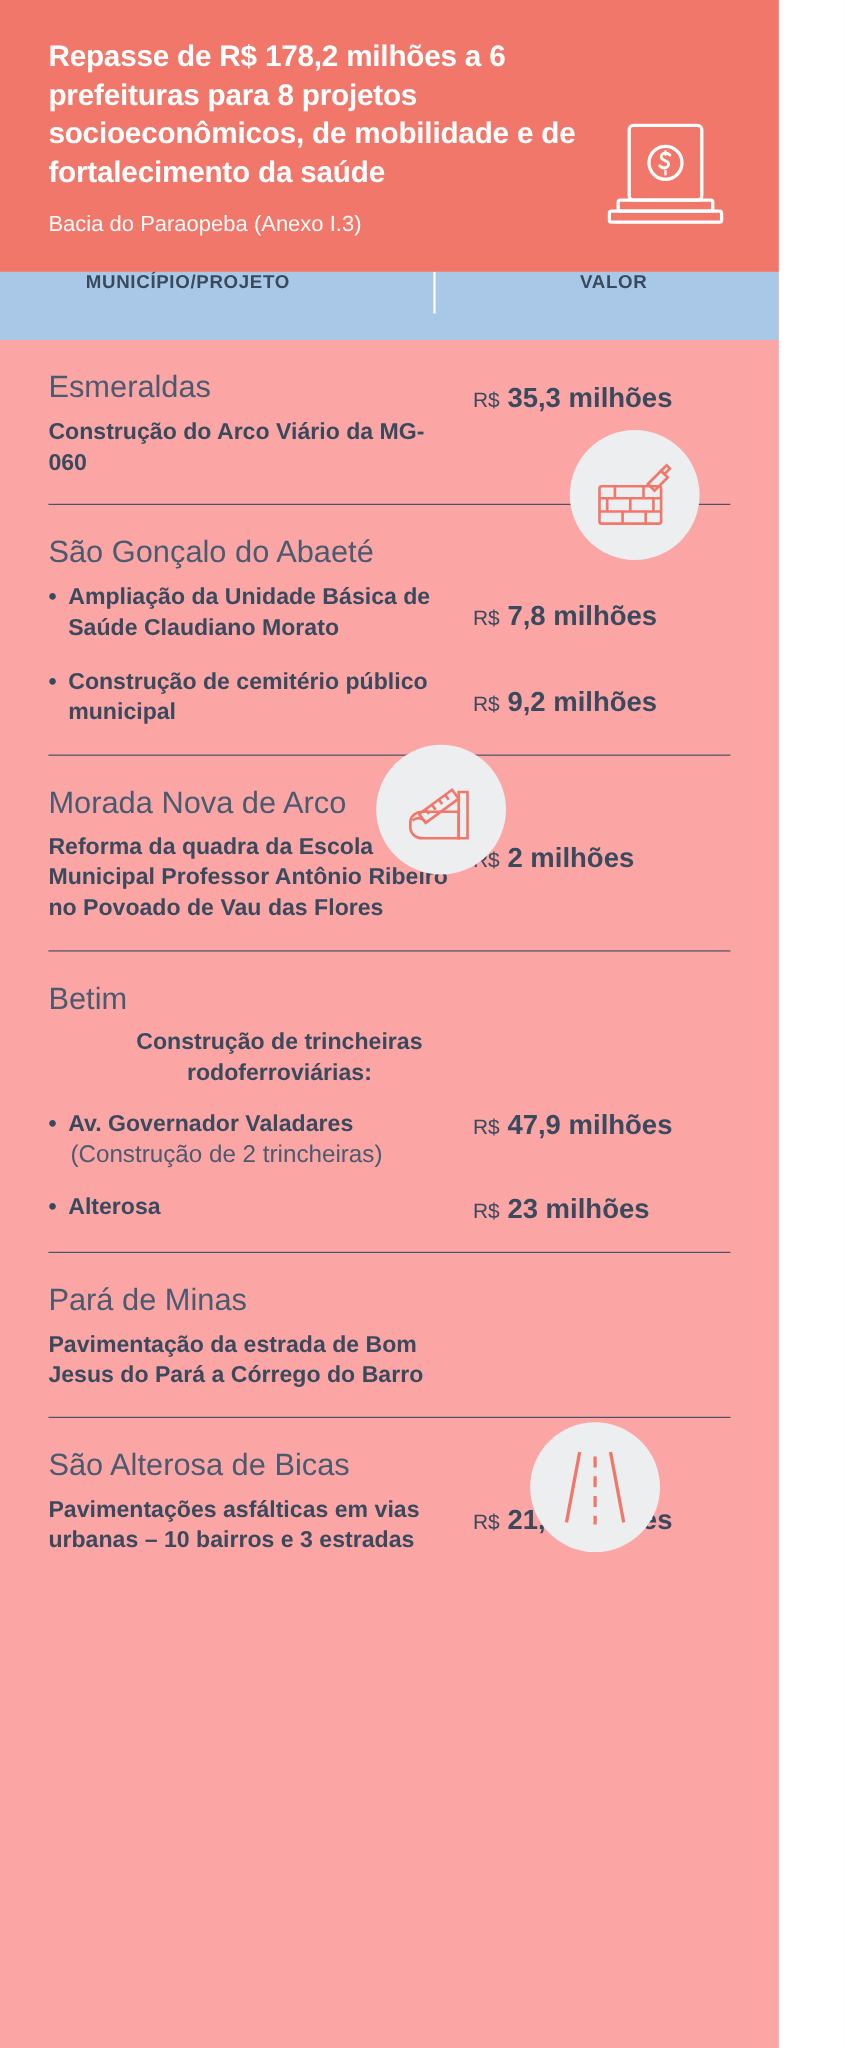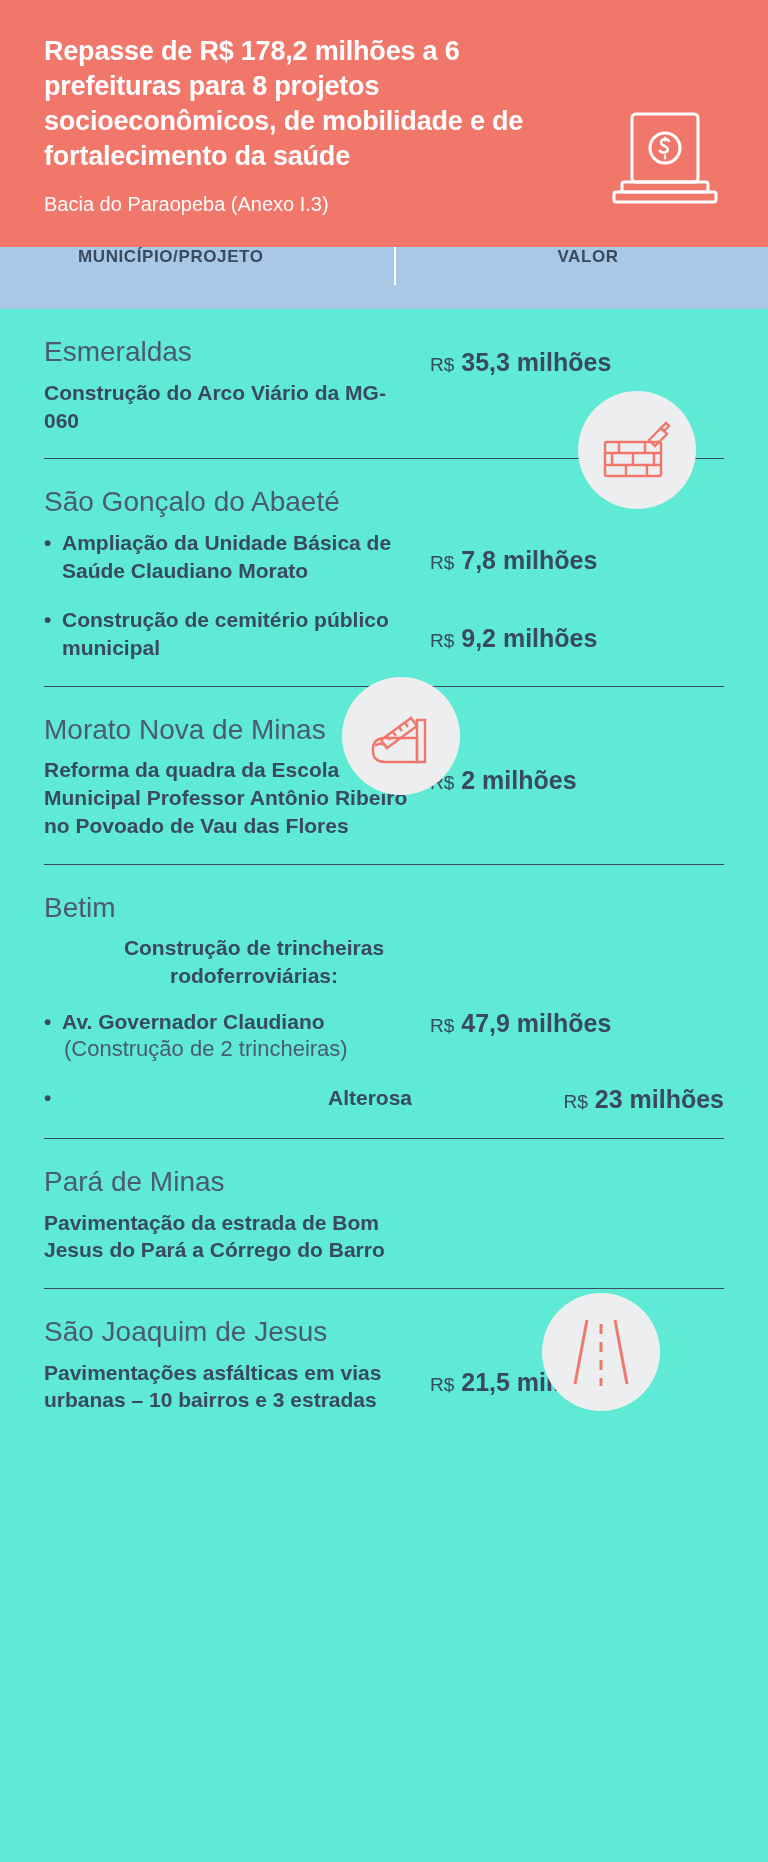--- a/index.html
+++ b/index.html
@@ -9,24 +9,24 @@
   }
   body {
     width: 768px;
     min-height: 1862px;
     font-family: "Liberation Sans", sans-serif;
     color: #3a4a5e;
     -webkit-font-smoothing: antialiased;
   }
 
   .sheet {
-    width: 768px;
+    width: 708px;
     min-height: 1862px;
     position: relative;
-    background: #5eead4;
+    background: #fca5a5;
     overflow: hidden;
   }
 
   
   .header {
     background: #f1776b;
     color: #ffffff;
     padding: 34px 44px 30px 44px;
     position: relative;
     min-height: 216px;
@@ -272,68 +272,68 @@
         </ul>
       </div>
       <div class="row-right value-pad-5">
         <div class="value value-block"><span class="cur">R$</span> <span>7,8 milhões</span></div>
         <div class="value value-block value-gap"><span class="cur">R$</span> <span>9,2 milhões</span></div>
       </div>
     </div>
 
     <div class="row">
       <div class="row-left">
-        <div class="city">Morato Nova de Minas</div>
+        <div class="city">Morada Nova de Arco</div>
         <div class="project">Reforma da quadra da Escola Municipal Professor Antônio Ribeiro no Povoado de Vau das Flores</div>
       </div>
       <div class="row-right value-pad-2">
         <div class="value"><span class="cur">R$</span> <span>2 milhões</span></div>
       </div>
     </div>
 
     <div class="row" style="display:block;">
       <div style="width:420px;">
         <div class="city">Betim</div>
         <div class="project" style="margin-bottom:18px;text-align:center;">Construção de trincheiras rodoferroviárias:</div>
       </div>
       <div class="betim-line">
         <div class="bl">
           <ul class="bullets">
             <li>
-              <span>Av. Governador Claudiano</span>
+              <span>Av. Governador Valadares</span>
               <span class="project-note">(Construção de 2 trincheiras)</span>
             </li>
           </ul>
         </div>
         <div class="br">
           <div class="value"><span class="cur">R$</span> <span>47,9 milhões</span></div>
         </div>
       </div>
-      <div class="betim-line" style="margin-top:20px;text-align:right;">
+      <div class="betim-line" style="margin-top:20px;">
         <div class="bl">
           <ul class="bullets">
             <li>Alterosa</li>
           </ul>
         </div>
         <div class="br">
           <div class="value"><span class="cur">R$</span> <span>23 milhões</span></div>
         </div>
       </div>
     </div>
 
     <div class="row">
       <div class="row-left">
         <div class="city">Pará de Minas</div>
         <div class="project">Pavimentação da estrada de Bom Jesus do Pará a Córrego do Barro</div>
       </div>
     </div>
 
     <div class="row">
       <div class="row-left">
-        <div class="city">São Joaquim de Jesus</div>
+        <div class="city">São Alterosa de Bicas</div>
         <div class="project">Pavimentações asfálticas em vias urbanas – 10 bairros e 3 estradas</div>
       </div>
       <div class="row-right value-pad-2">
         <div class="value"><span class="cur">R$</span> <span>21,5 milhões</span></div>
       </div>
     </div>
 
   </div>
 </div>
 

